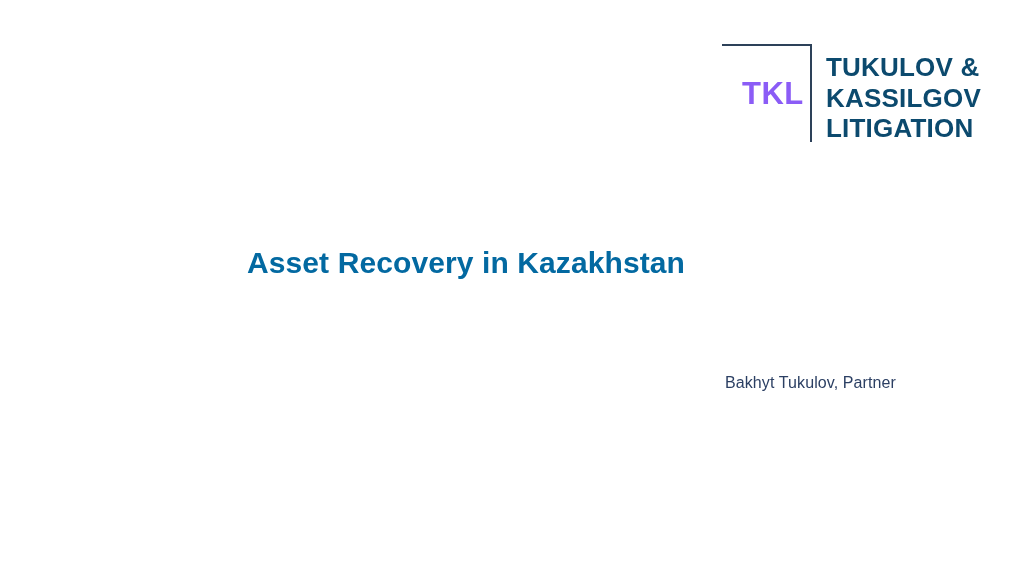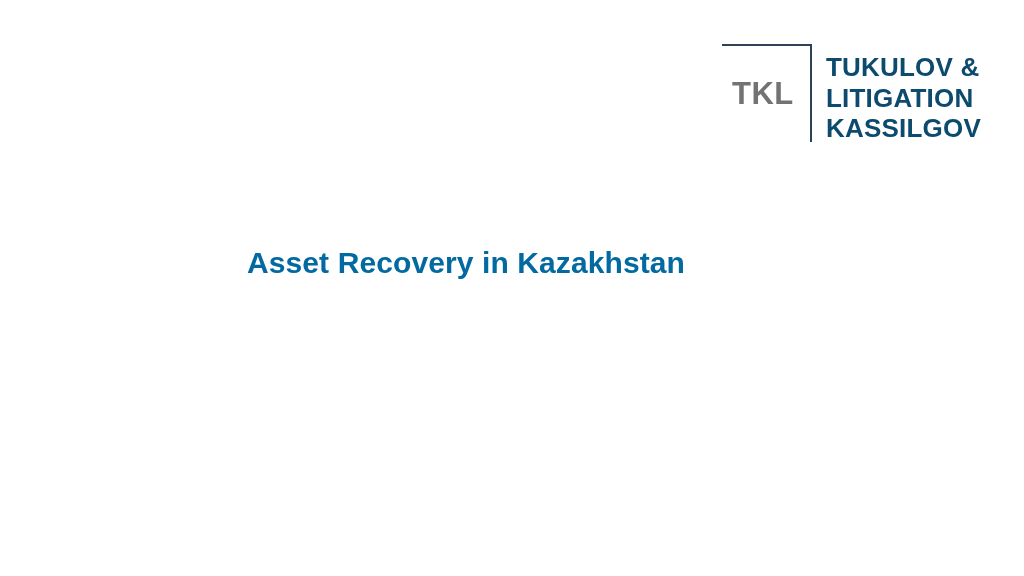--- a/index.html
+++ b/index.html
@@ -37,27 +37,27 @@
     top: 0px;
     width: 90px;
     height: 98px;
     border-top: 2px solid #2d4159;
     border-right: 2px solid #2d4159;
     box-sizing: border-box;
   }
 
   .logo-mark {
     position: absolute;
-    left: 10px;
+    left: 20px;
     top: 34px;
     width: 72px;
     font-size: 31px;
     font-weight: bold;
     letter-spacing: 0.5px;
-    color: #737373;
+    color: #8b5cf6;
     line-height: 1;
     text-align: left;
   }
 
   .logo-wordmark {
     position: absolute;
     left: 104px;
     top: 8px;
     color: #0c4a6e;
     font-size: 26px;
@@ -100,22 +100,23 @@
 <div class="slide">
 
   <div class="logo">
 
     <div class="logo-bracket"></div>
 
     <div class="logo-mark">TKL</div>
 
     <div class="logo-wordmark">
       <span class="wm-line">TUKULOV &amp;</span>
+      <span class="wm-line">KASSILGOV</span>
       <span class="wm-line">LITIGATION</span>
-      <span class="wm-line">KASSILGOV</span>
     </div>
 
   </div>
 
   <h1 class="slide-title">Asset Recovery in Kazakhstan</h1>
 
+  <div class="presenter">Bakhyt Tukulov, Partner</div>
 
 </div>
 
 </body></html>

